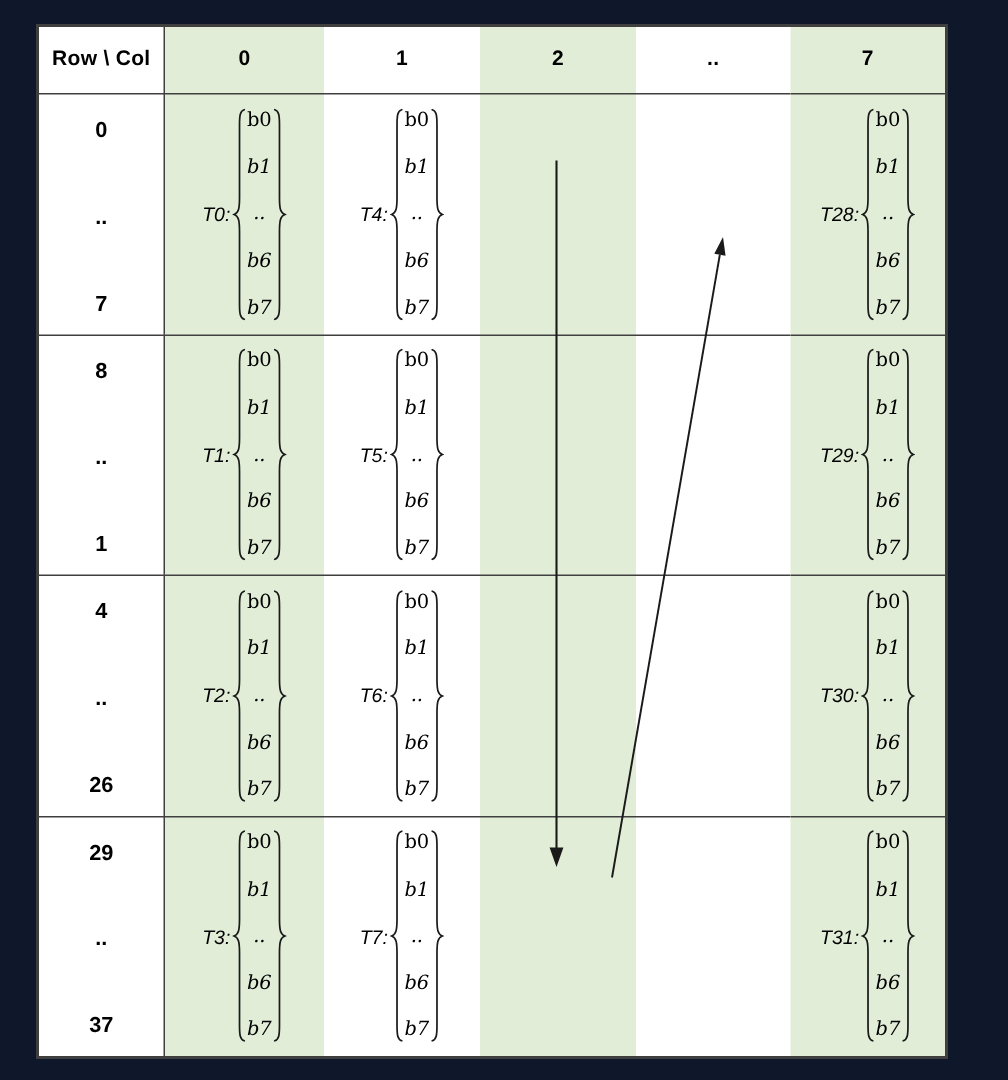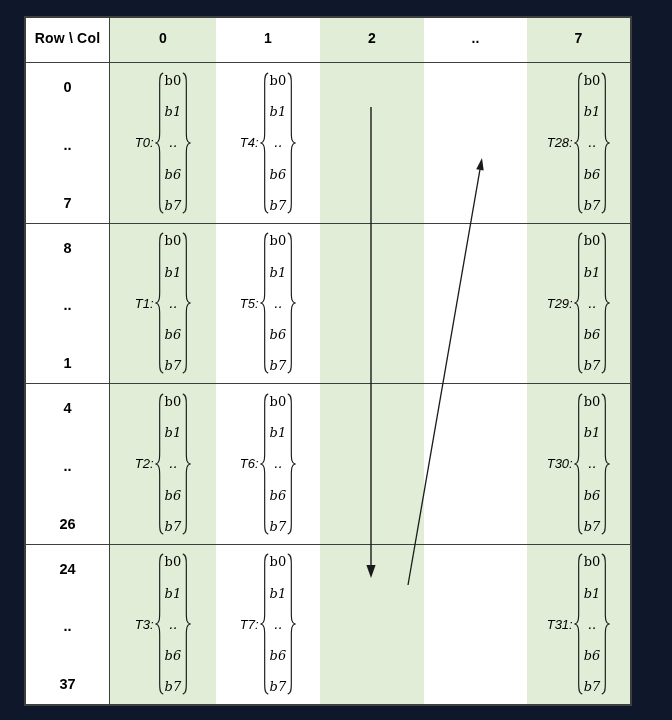--- a/index.html
+++ b/index.html
@@ -270,21 +270,21 @@
           <span class="entry">b6</span>
           <span class="entry">b7</span>
         </div>
         <svg class="brace" viewBox="0 0 10 100" preserveAspectRatio="none">
             <path d="M 1.3 0.8 C 4.4 1.4 4.8 3.5 4.8 8 L 4.8 42 C 4.8 47.5 5.6 49.3 8.8 50 C 5.6 50.7 4.8 52.5 4.8 58 L 4.8 92 C 4.8 96.5 4.4 98.6 1.3 99.2"></path>
           </svg>
       </div>
     </div>
 
     <div class="cell rowlabel corner-col body-row">
-      <span>24</span>
+      <span>29</span>
       <span>..</span>
       <span>37</span>
     </div>
     <div class="cell veccell shaded body-row">
       <div class="vec">
         <span class="vlabel">T3:</span>
         <svg class="brace" viewBox="0 0 10 100" preserveAspectRatio="none">
             <path d="M 8.7 0.8 C 5.6 1.4 5.2 3.5 5.2 8 L 5.2 42 C 5.2 47.5 4.4 49.3 1.2 50 C 4.4 50.7 5.2 52.5 5.2 58 L 5.2 92 C 5.2 96.5 5.6 98.6 8.7 99.2"></path>
           </svg>
         <div class="entries">

